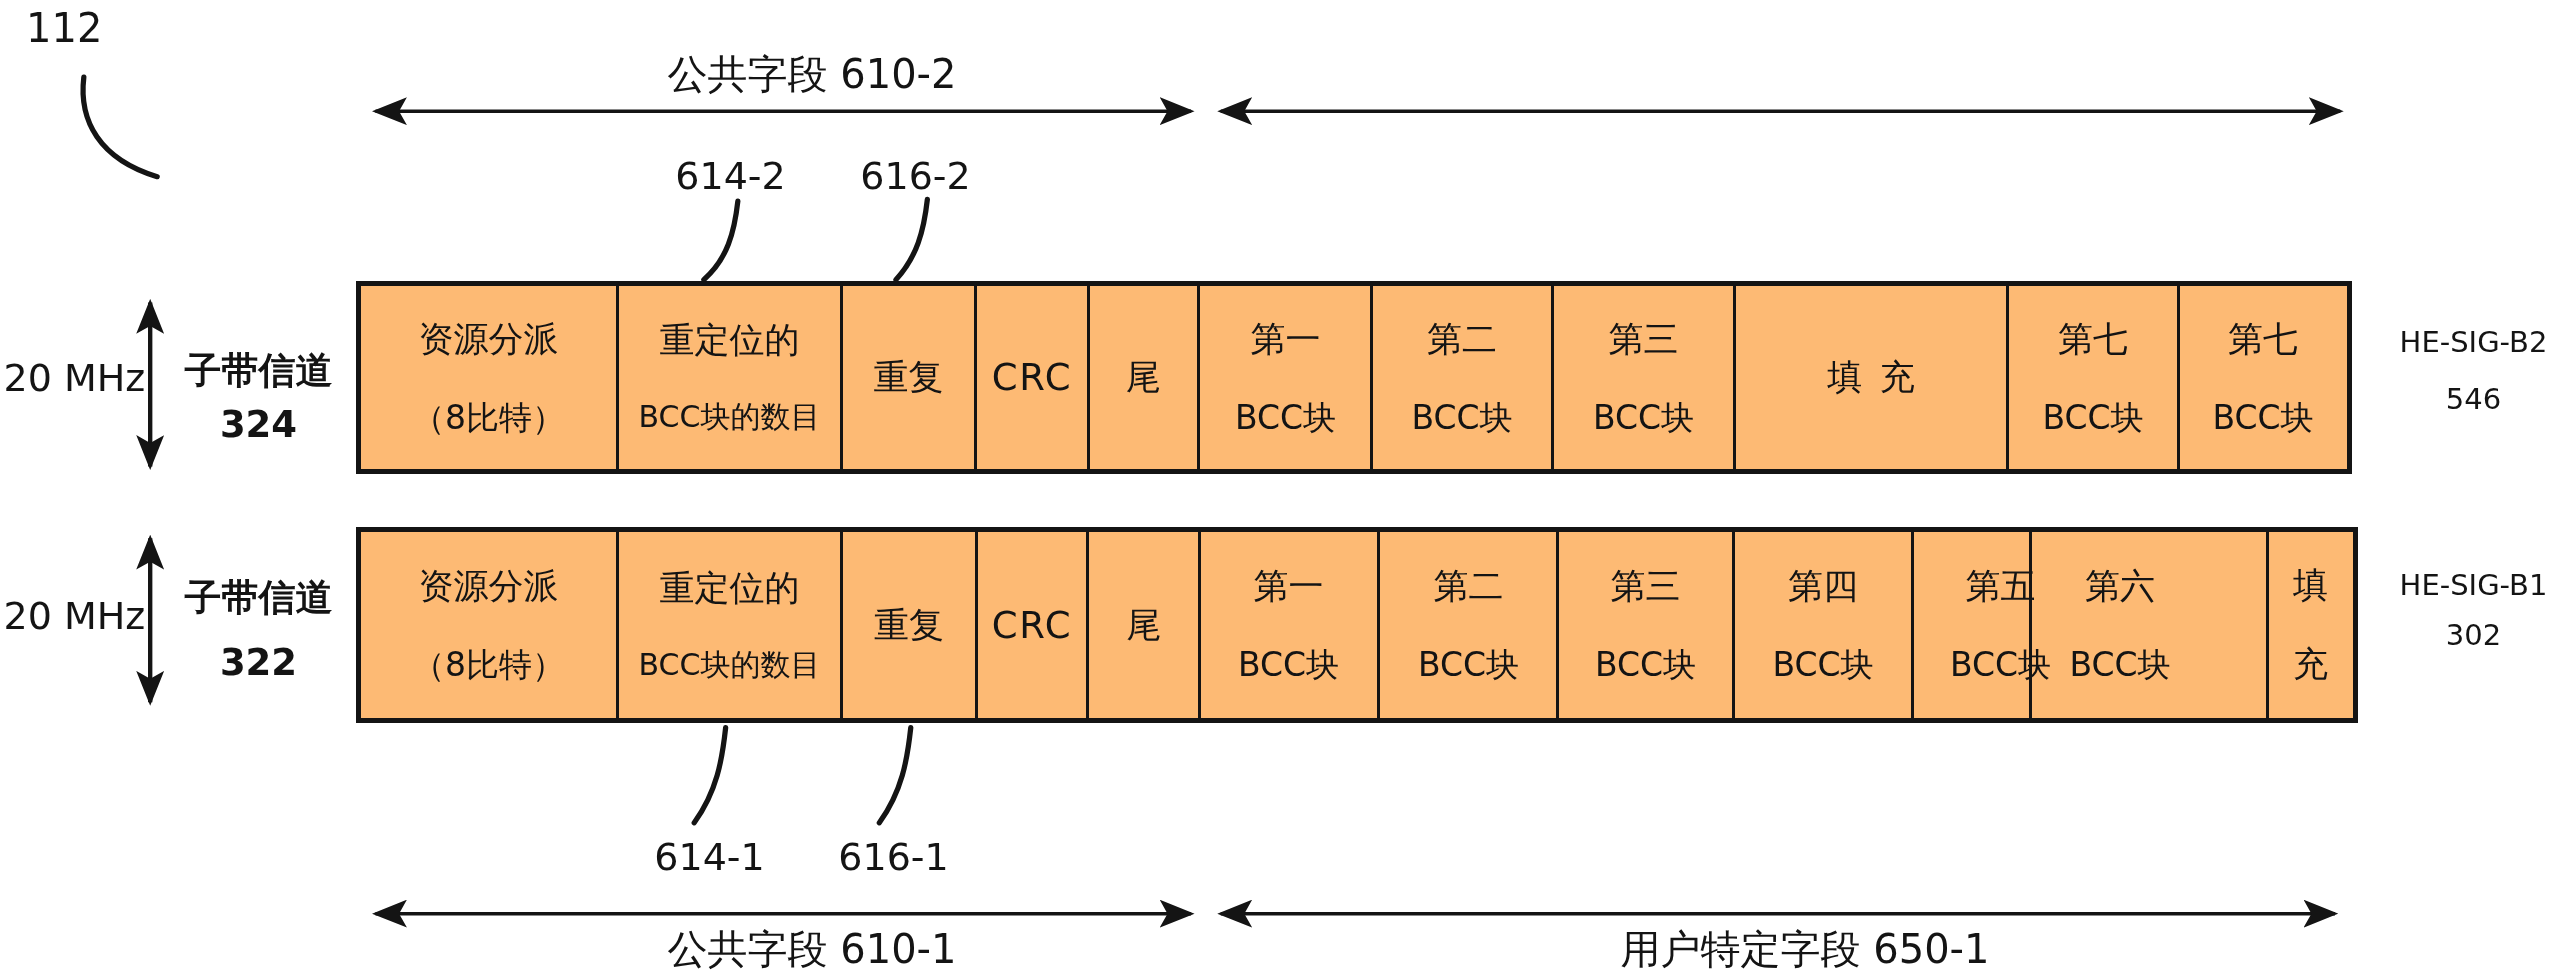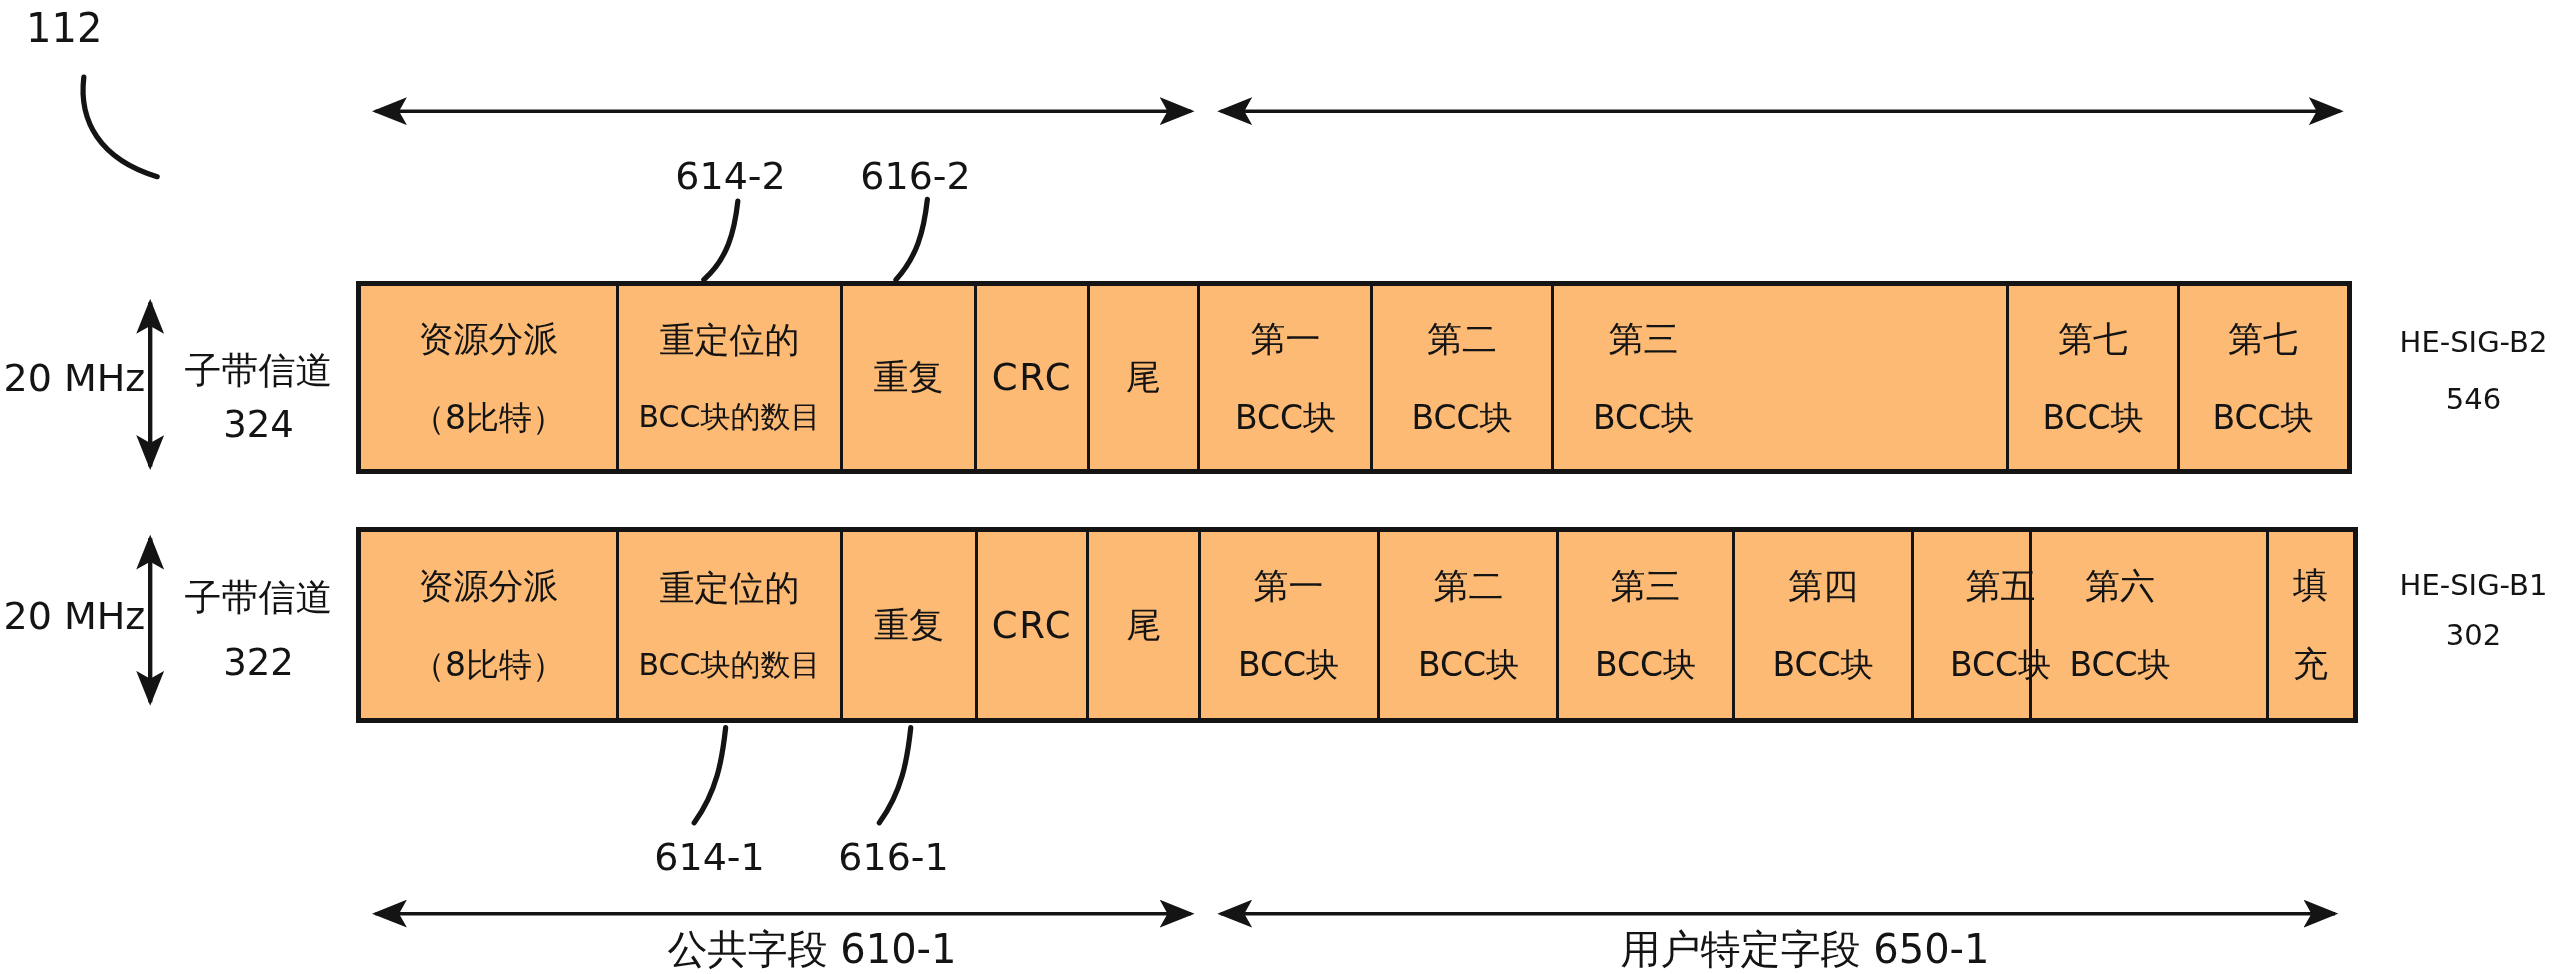--- a/index.html
+++ b/index.html
@@ -5,21 +5,21 @@
   html,body{margin:0;padding:0;background:#ffffff;}
   .canvas{
     position:relative;width:2576px;height:975px;background:#ffffff;overflow:hidden;
     font-family:"DejaVu Sans","Liberation Sans",sans-serif;color:#141414;
   }
   .overlay{position:absolute;left:0;top:0;width:2576px;height:975px;}
   .lbl{position:absolute;white-space:nowrap;color:#141414;}
   .c{text-align:center;}
   .f46{font-size:40px;}
   .f44{font-size:38px;}
-  .f42{font-size:37px;}
+  .f42{font-size:37px;font-weight:bold;}
   .f40{font-size:29px;}
   .row{
     position:absolute;box-sizing:border-box;border:5.2px solid #141414;background:#fdba74;
   }
   .cell{
     position:absolute;top:0;height:100%;box-sizing:border-box;
     border-left:3.5px solid #141414;
     display:flex;flex-direction:column;align-items:center;justify-content:center;
     gap:44px;font-size:35px;line-height:1;text-align:center;
   }
@@ -54,20 +54,21 @@
     <line x1="172" y1="616" x2="172" y2="804" stroke="#141414" stroke-width="5" marker-start="url(#ah)" marker-end="url(#ah)"></line>
 
     <path d="M 845,230 C 841,266 833,296 806,320" fill="none" stroke="#141414" stroke-width="6" stroke-linecap="round"></path>
     <path d="M 1062,228 C 1058,264 1050,294 1026,320" fill="none" stroke="#141414" stroke-width="6" stroke-linecap="round"></path>
     <path d="M 831,833 C 827,870 821,906 795,942" fill="none" stroke="#141414" stroke-width="6" stroke-linecap="round"></path>
     <path d="M 1043,833 C 1039,870 1033,906 1007,942" fill="none" stroke="#141414" stroke-width="6" stroke-linecap="round"></path>
   </svg>
 
   <div class="lbl f46" style="left:26px;top:5.2px;">112</div>
 
+  <div class="lbl f46 c" style="left:515px;top:47px;width:594px;">公共字段  610-2</div>
 
   <div class="lbl f44 c" style="left:665px;top:154px;width:131px;">614-2</div>
   <div class="lbl f44 c" style="left:850px;top:154px;width:131px;">616-2</div>
 
   <div class="lbl f44 c" style="left:3.5px;top:356px;width:140px;">20 MHz</div>
   <div class="lbl f44 c" style="left:3.5px;top:594px;width:140px;">20 MHz</div>
 
   <div class="lbl f42 c" style="left:169px;top:346px;width:179px;">子带信道</div>
   <div class="lbl f42 c" style="left:169px;top:403px;width:179px;">324</div>
   <div class="lbl f42 c" style="left:169px;top:573px;width:179px;">子带信道</div>
@@ -106,20 +107,23 @@
       <div class="l">第一</div>
       <div class="l md">BCC块</div>
     </div>
     <div class="cell" style="left:1009px;width:181px;">
       <div class="l">第二</div>
       <div class="l md">BCC块</div>
     </div>
     <div class="cell" style="left:1190px;width:182px;">
       <div class="l">第三</div>
       <div class="l md">BCC块</div>
+    </div>
+    <div class="cell" style="left:1372px;width:273px;">
+      <div class="l wide">填充</div>
     </div>
     <div class="cell" style="left:1645px;width:171px;">
       <div class="l">第七</div>
       <div class="l md">BCC块</div>
     </div>
     <div class="cell" style="left:1816px;width:169px;">
       <div class="l">第七</div>
       <div class="l md">BCC块</div>
     </div>
   </div>

